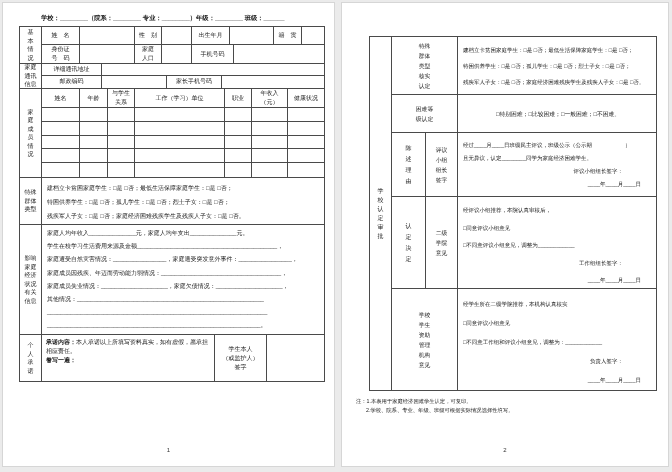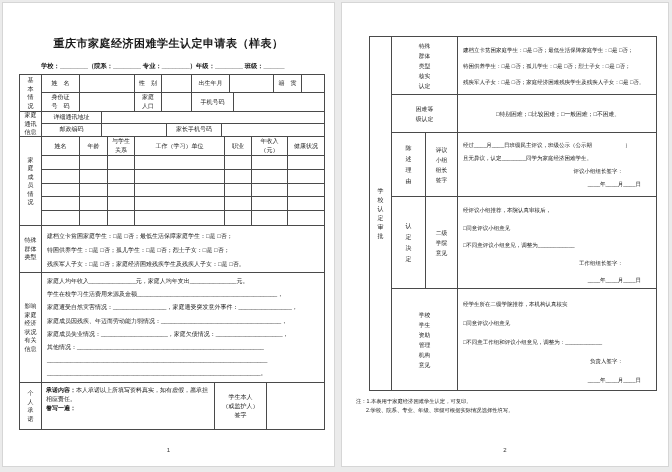--- a/index.html
+++ b/index.html
@@ -123,21 +123,20 @@
     margin:6px 0 0 14px;
     font-size:5.3px;line-height:8.5px;
     color:#222;
   }
   .note-indent{padding-left:10px;}
 </style>
 </head>
 <body>
 
 <div class="page page1">
-  <div class="doc-title">重庆市家庭经济困难学生认定申请表（样表）</div>
   <div class="school-line">学校：________（院系：________ 专业：________）年级：________ 班级：______</div>
 
   <div class="sheet sheet1">
 
     <div class="sec" style="height:37px">
       <div class="sec-label">基
 本
 情
 况</div>
       <div class="sec-body">

